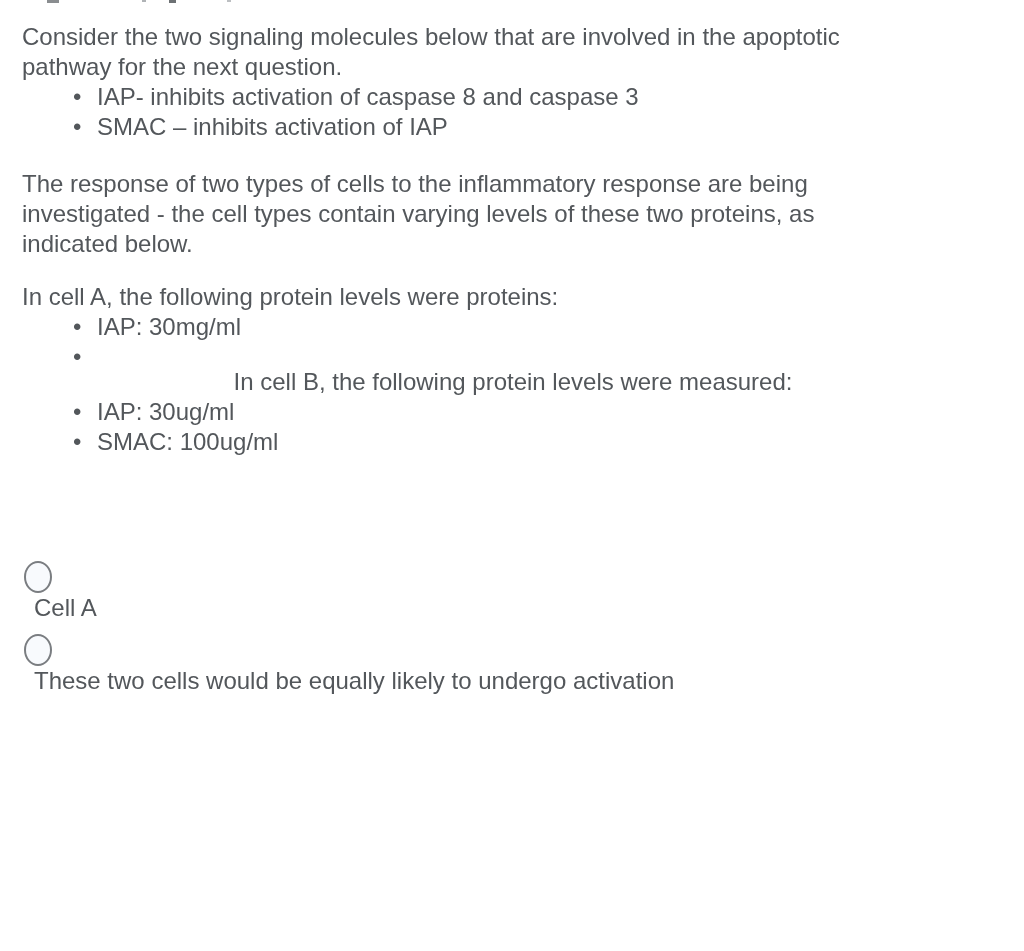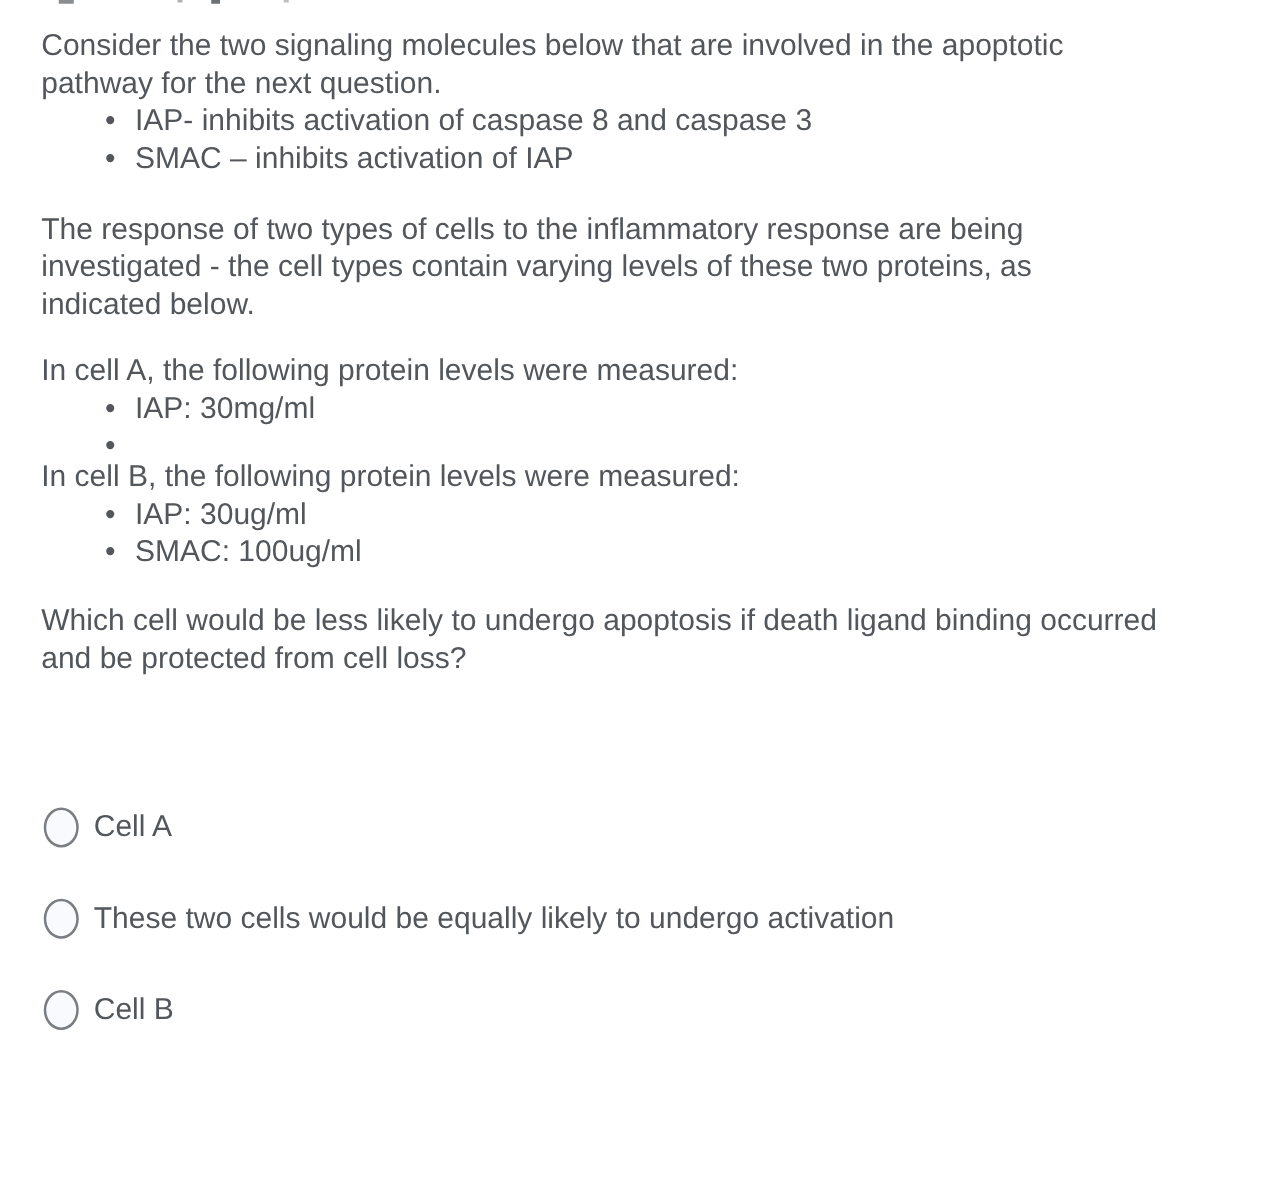--- a/index.html
+++ b/index.html
@@ -11,39 +11,38 @@
     overflow: hidden;
     font-family: "Liberation Sans", "DejaVu Sans", sans-serif;
   }
   .content {
     position: relative;
     padding-left: 22px;
     padding-right: 20px;
     color: #53575b;
     font-size: 24px;
     line-height: 30px;
-    margin-left: 11px;
   }
   .line { white-space: nowrap; }
   b, .bold { font-weight: normal; }
 
   
   .clip-strip { position: absolute; top: 0; left: 0; width: 1024px; height: 6px; }
   .speck { position: absolute; top: 0; }
   .speck1 { left: 47px;  width: 12px; height: 3px; background: #8a8d90; }
   .speck2 { left: 142px; width: 4px;  height: 2px; background: #b0b3b6; }
   .speck3 { left: 169px; width: 7px;  height: 3px; background: #6d7174; }
   .speck4 { left: 227px; width: 4px;  height: 2px; background: #bcbfc2; }
 
   .p-intro   { margin-top: 22px; }
   .mol-list  { margin-top: 22px; }
   .p-invest  { margin-top: 27px; }
   .p-cella   { margin-top: 23px; }
   .lvl-a     { margin-top: 25px; }
-  .p-cellb   { margin-top: 25px; }
+  .p-cellb   { margin-top: 25px; text-align: center; }
   .lvl-b     { margin-top: 25px; }
   .p-prompt  { margin-top: 25px; }
 
   ul.qlist {
     list-style: none;
     margin: 0;
     padding: 0 0 0 75px;
     position: relative;
   }
   ul.qlist li {
@@ -52,24 +51,25 @@
   }
   ul.qlist li .bullet-dot {
     position: absolute;
     left: -24px;
     top: 0;
   }
 
   .options { margin-top: 104px; }
   .option-row {
     display: flex;
-    align-items: center;
+    align-items: flex-start;
     height: 32px;
     margin-bottom: 41px;
     cursor: pointer;
+    flex-direction: column;
   }
   .option-row:last-child { margin-bottom: 0; }
   .radio {
     box-sizing: border-box;
     width: 28px;
     height: 32px;
     margin-left: 2px;
     border: 2px solid #7a7d81;
     border-radius: 50%;
     background: #f8fafd;
@@ -101,47 +101,39 @@
     <li class="line"><span class="bullet-dot">•</span><b>IAP</b><span>- inhibits activation of caspase 8 and caspase 3</span></li>
     <li class="line"><span class="bullet-dot">•</span><b>SMAC</b><span> – inhibits activation of IAP</span></li>
   </ul>
 
   <div class="p-invest bold">
     <div class="line">The response of two types of cells to the inflammatory response are being</div>
     <div class="line">investigated - the cell types contain varying levels of these two proteins, as</div>
     <div class="line">indicated below.</div>
   </div>
 
-  <div class="p-cella line"><b>In cell A</b><span>, the following protein levels were measured:</span></div>
+  <div class="p-cella line"><b>In cell A</b><span>, the following protein levels were proteins:</span></div>
 
   <ul class="qlist lvl-a">
     <li class="line"><span class="bullet-dot">•</span><span>IAP: 30mg/ml</span></li>
     <li class="line"><span class="bullet-dot">•</span></li>
   </ul>
 
   <div class="p-cellb line"><b>In cell B,</b><span> the following protein levels were measured:</span></div>
 
   <ul class="qlist lvl-b">
     <li class="line"><span class="bullet-dot">•</span><span>IAP: 30ug/ml</span></li>
     <li class="line"><span class="bullet-dot">•</span><span>SMAC: 100ug/ml</span></li>
   </ul>
 
-  <div class="p-prompt">
-    <div class="line"><span>Which cell would be less likely to undergo </span><b>apoptosis</b><span> if death ligand binding occurred</span></div>
-    <div class="line">and be protected from cell loss?</div>
-  </div>
 
   <div class="options">
     <div class="option-row">
       <div class="radio" role="radio" aria-checked="false"></div>
       <div class="option-label">Cell A</div>
     </div>
     <div class="option-row">
       <div class="radio" role="radio" aria-checked="false"></div>
       <div class="option-label">These two cells would be equally likely to undergo activation</div>
     </div>
-    <div class="option-row">
-      <div class="radio" role="radio" aria-checked="false"></div>
-      <div class="option-label">Cell B</div>
-    </div>
   </div>
 
 </div>
 
 </body></html>

